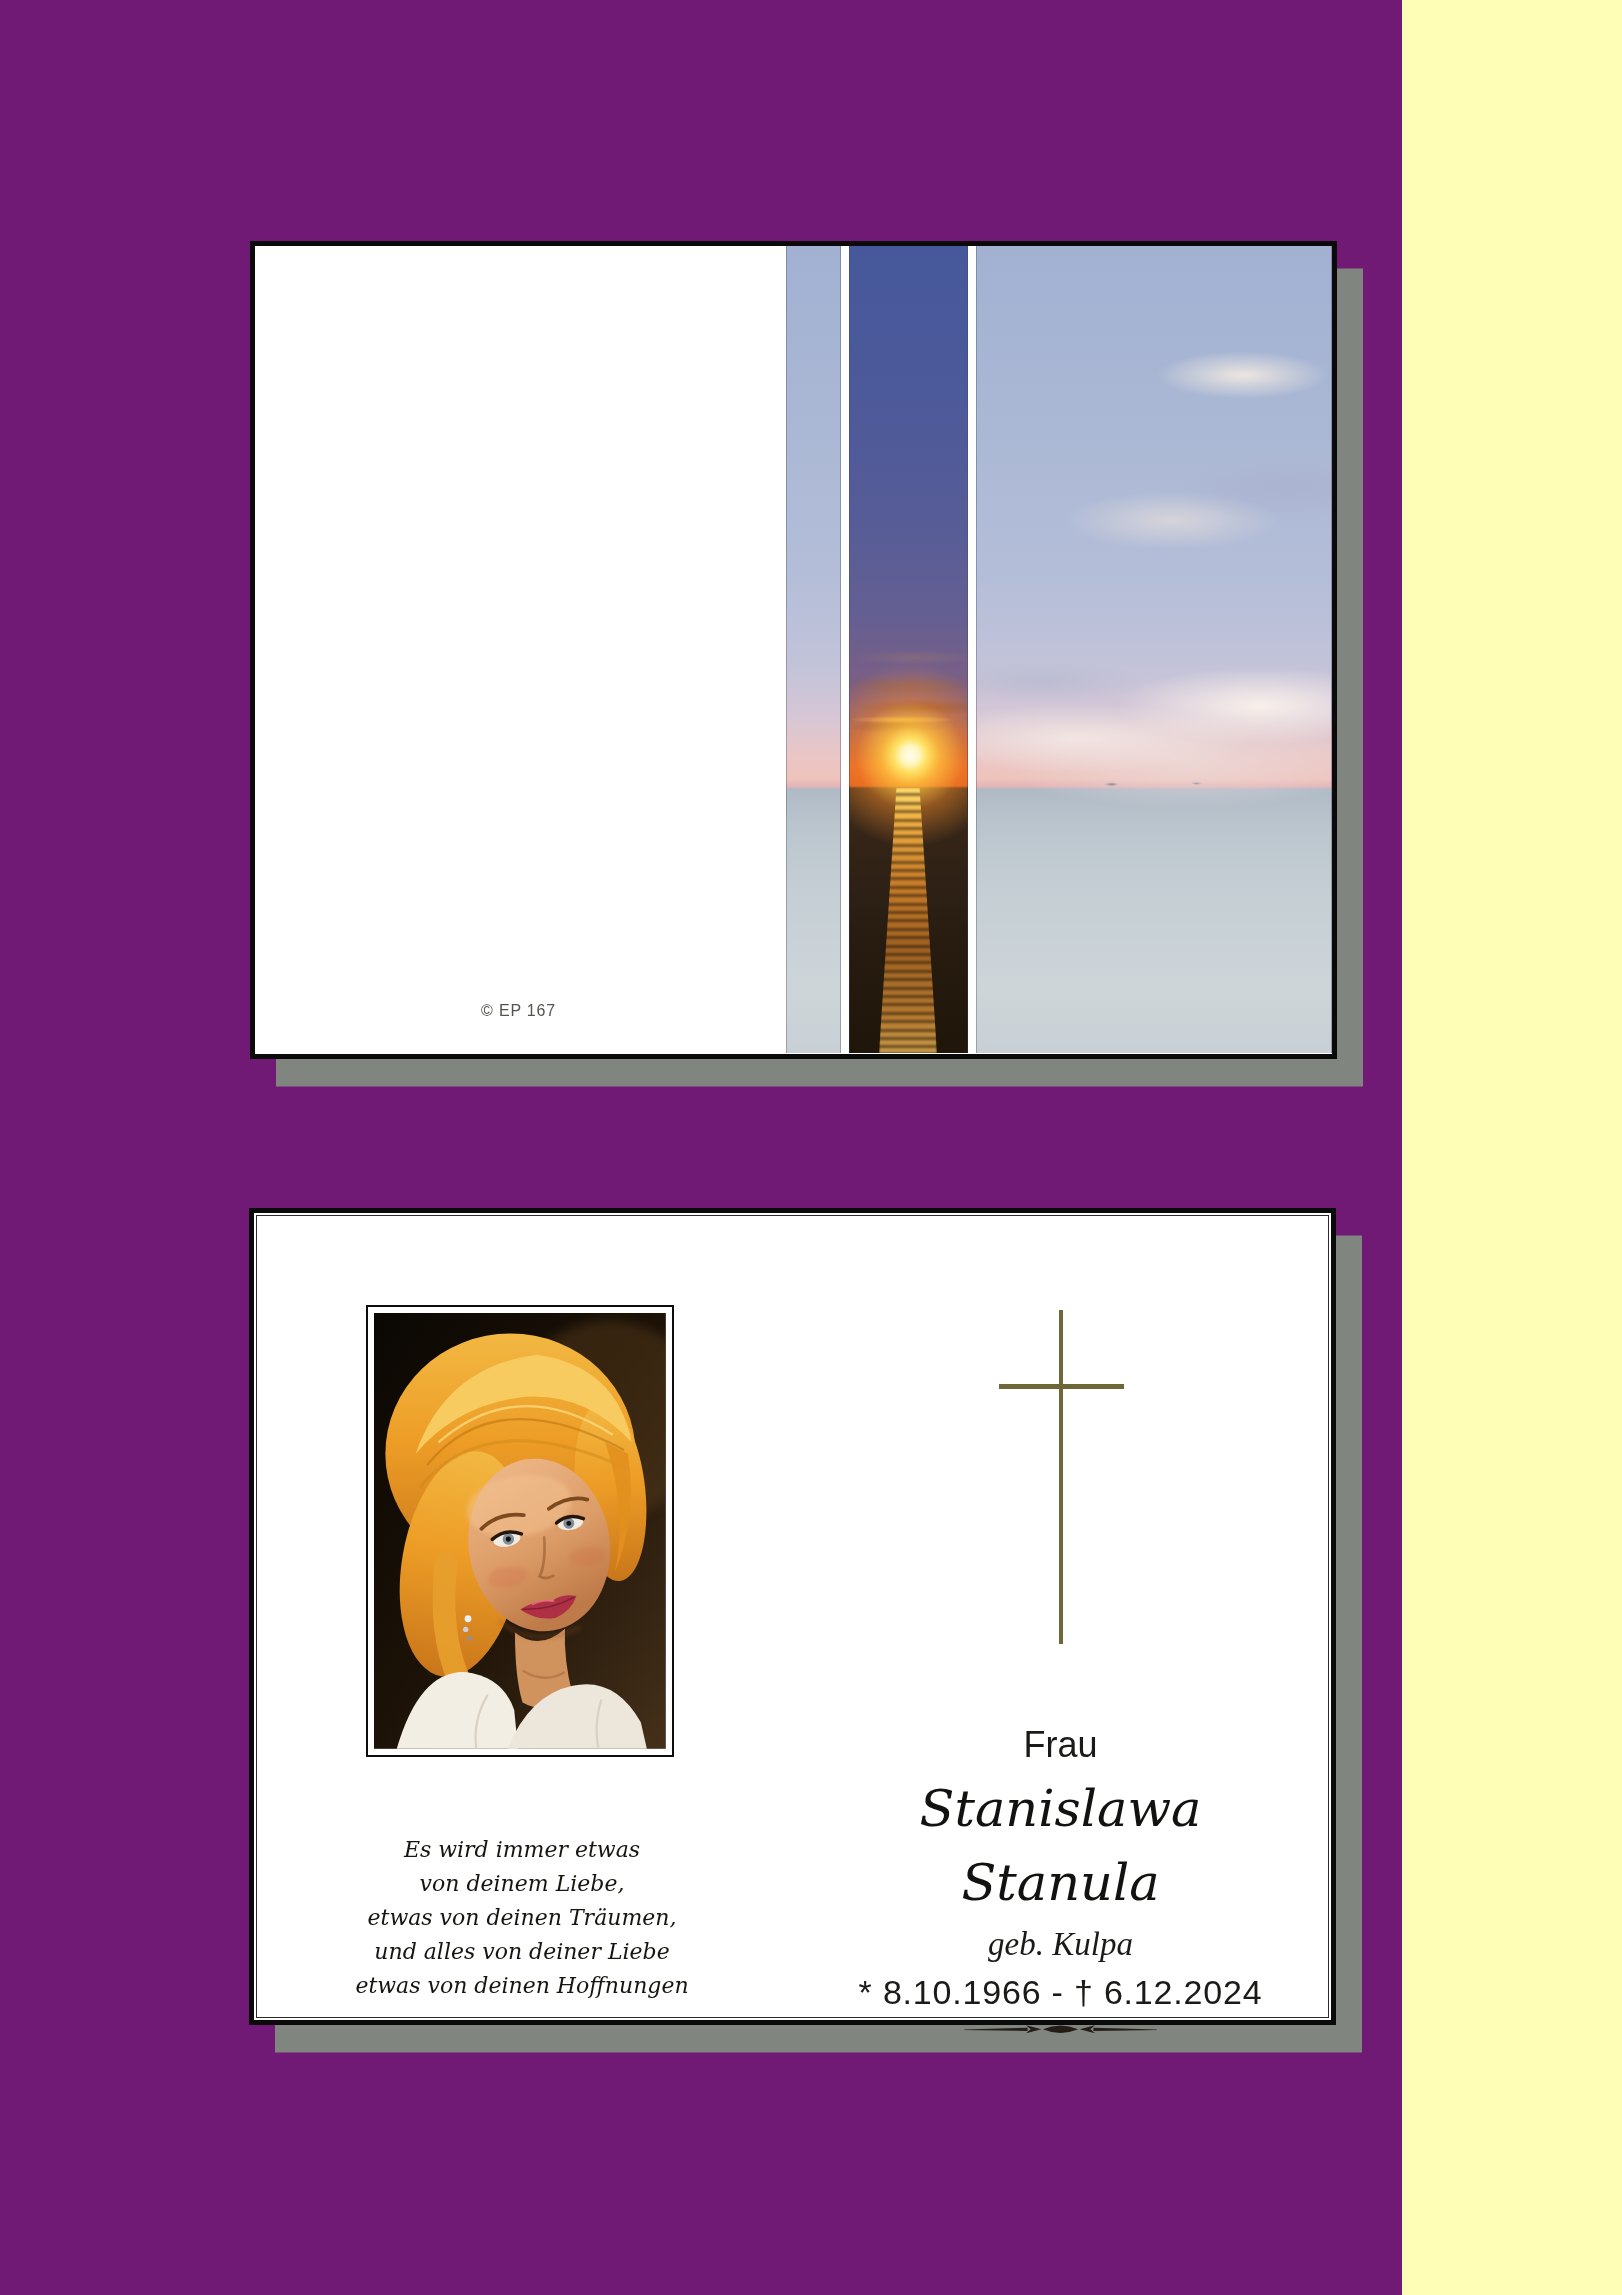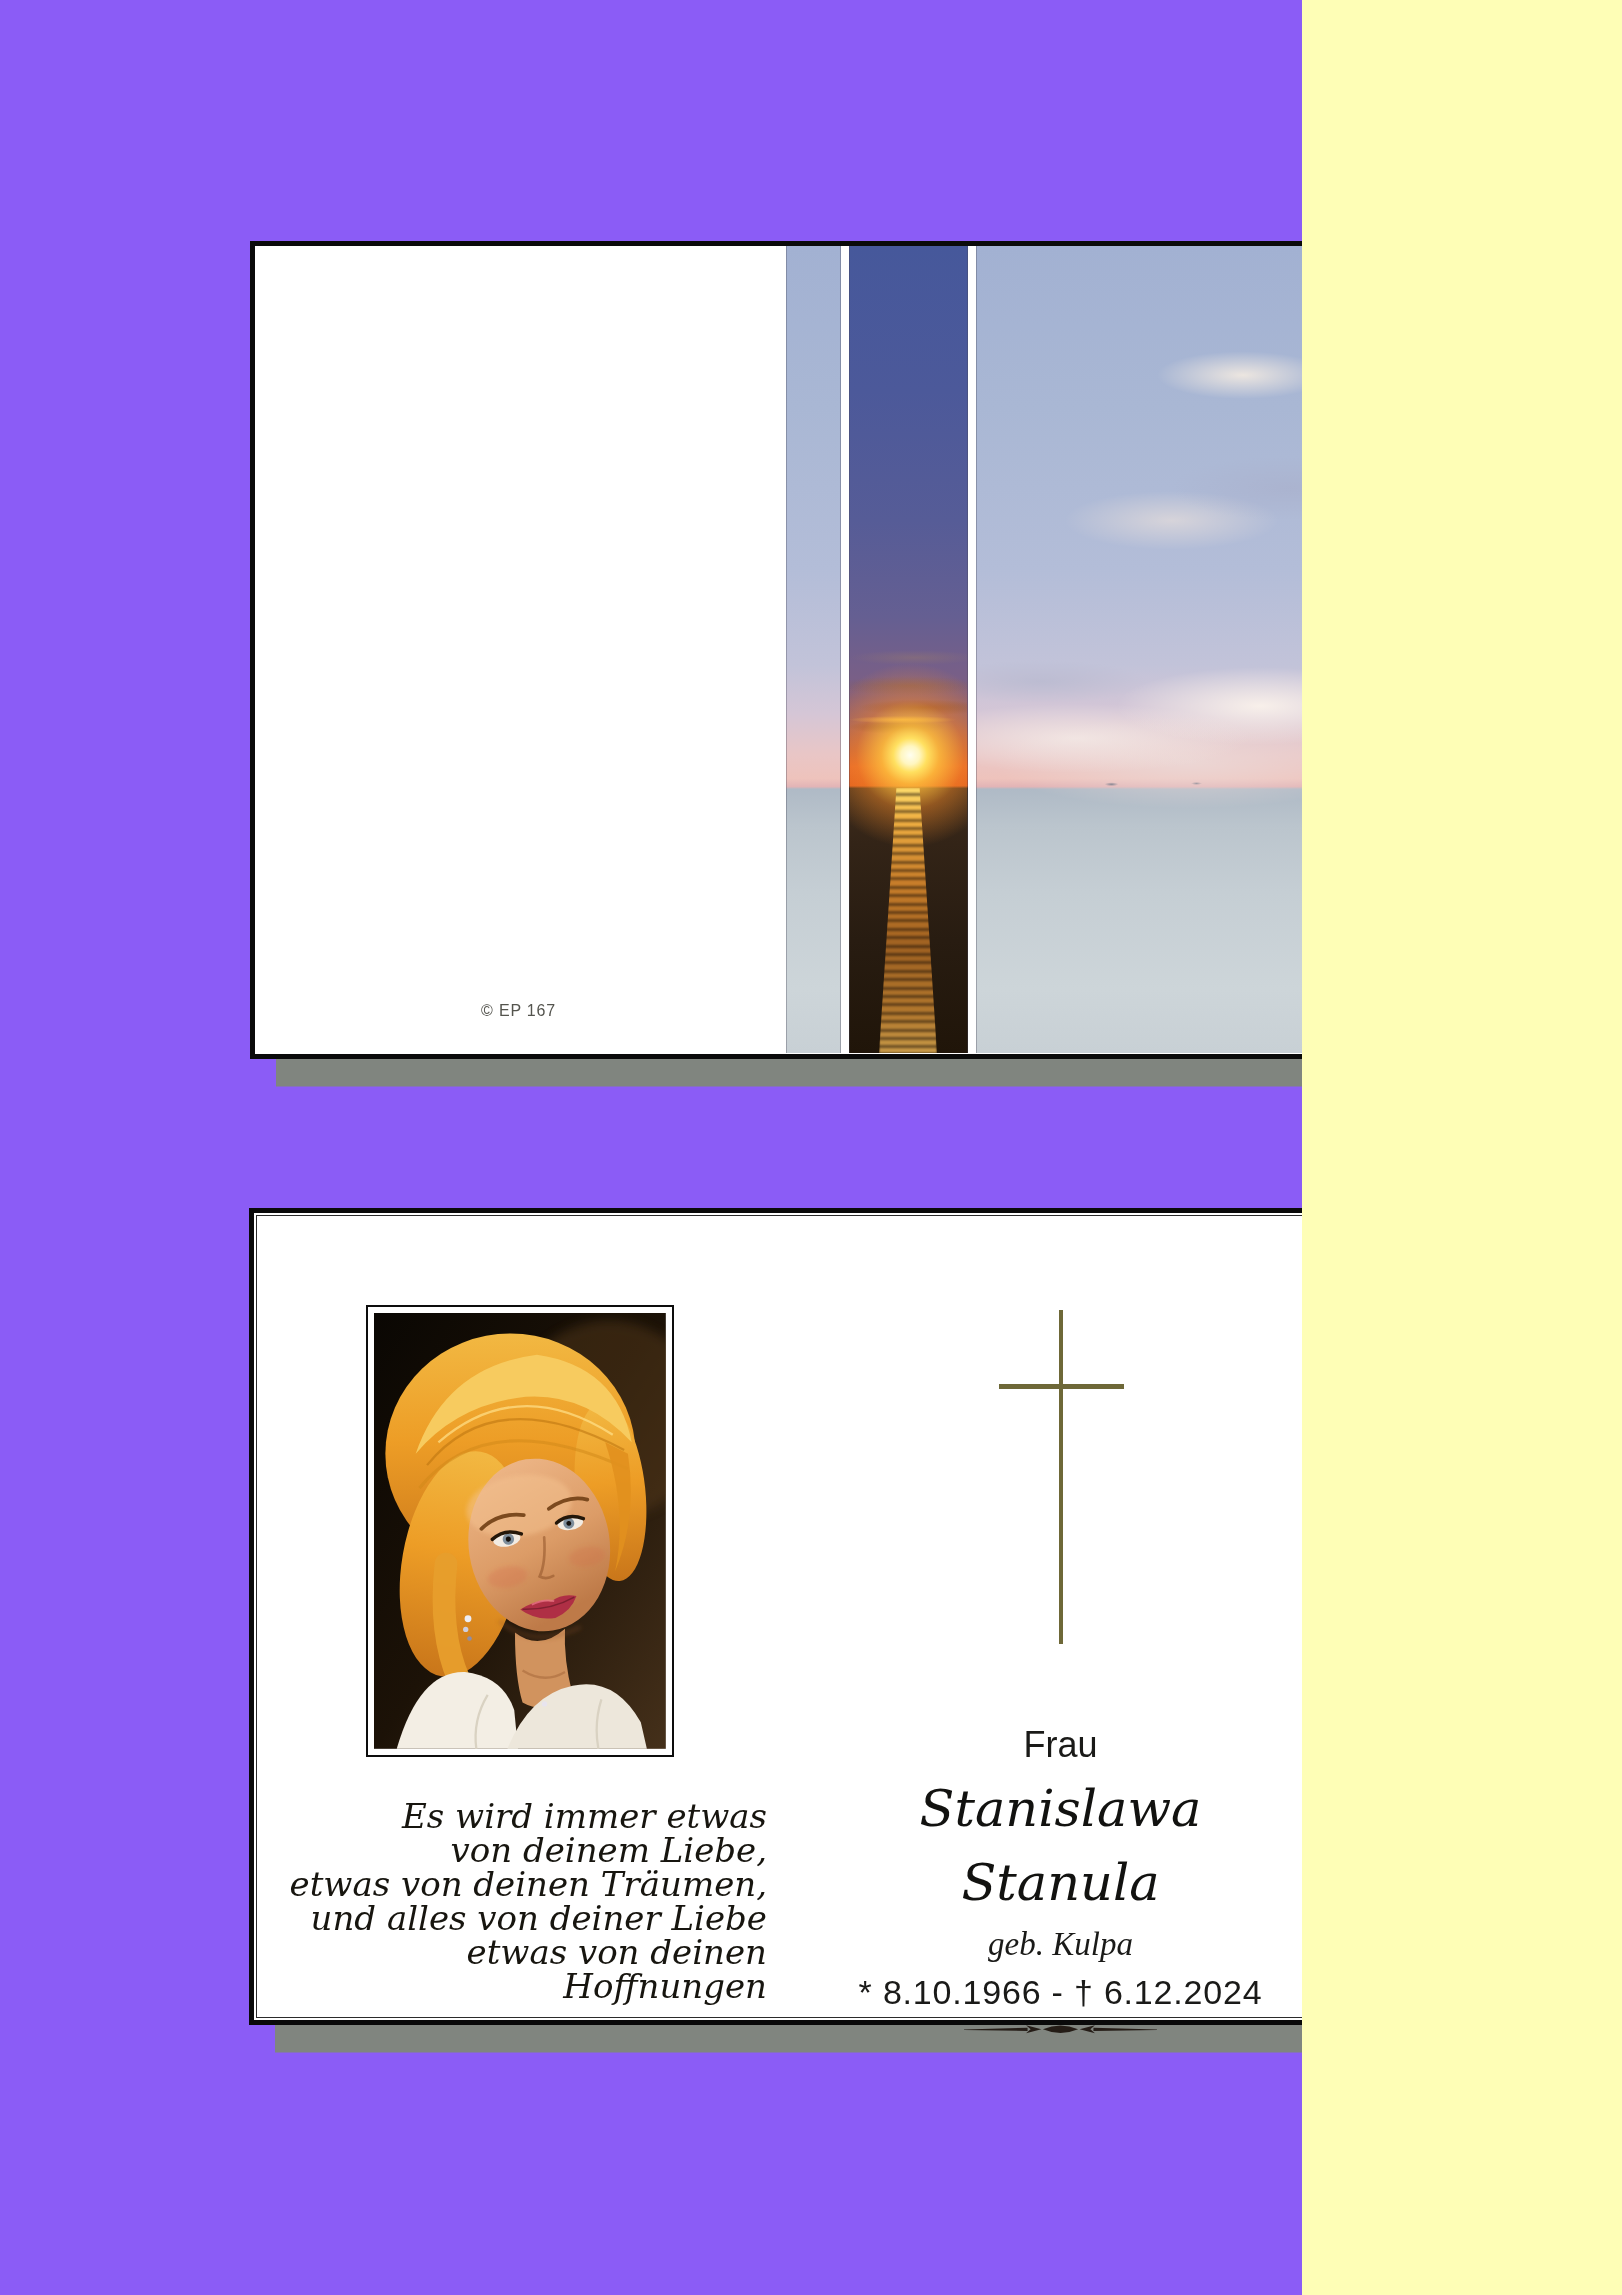--- a/index.html
+++ b/index.html
@@ -1,16 +1,16 @@
 <!DOCTYPE html>
 <html style="font-size:12.2px"><head>
 <meta charset="utf-8">
 <style>
   html,body{margin:0;padding:0;background:#FEFEB6;}
-  .page{position:relative;width:1302px;height:2295px;background:#8b5cf6;overflow:hidden;
+  .page{position:relative;width:1402px;height:2295px;background:#701a75;overflow:hidden;
         font-family:"Liberation Sans",sans-serif;}
 
   
   .card{position:absolute;background:#FFFFFF;border:5.4px solid #0A0A0A;box-sizing:border-box;
         box-shadow:26px 27.5px 0 0 #80857F;}
   .card-top{left:250px;top:241px;width:1087px;height:818px;}
   .card-bottom{left:249px;top:1208px;width:1087px;height:817px;}
   .hairline{position:absolute;left:2.3px;top:2.3px;right:2.3px;bottom:2.3px;border:1.5px solid #2B2B2B;pointer-events:none;}
 
   
@@ -51,23 +51,23 @@
         rgba(240,150,48,.8) 35%,rgba(232,140,44,.62) 60%,rgba(238,160,60,.7) 85%,
         rgba(246,190,90,.78) 100%);}
   .copyright{position:absolute;left:187px;top:756px;width:153px;text-align:center;
       font-size:16px;letter-spacing:0.8px;color:#54544E;}
 
   
   .portrait-frame{position:absolute;left:112px;top:92px;width:308px;height:452px;
       box-sizing:border-box;border:2.3px solid #0D0D0D;padding:6.1px;background:#FFFFFF;}
   .portrait-frame svg{display:block;width:100%;height:100%;}
 
-  .poem{position:absolute;left:23px;top:586px;width:490px;text-align:right;
+  .poem{position:absolute;left:23px;top:620px;width:490px;text-align:center;
       font-family:"DejaVu Serif","Liberation Serif",serif;font-style:italic;
-      font-size:34px;line-height:34px;color:#17150F;}
+      font-size:22px;line-height:34px;color:#17150F;}
 
   .cross-v{position:absolute;left:805px;top:97px;width:3.8px;height:334px;background:#6E6838;}
   .cross-h{position:absolute;left:745px;top:171px;width:125px;height:4.6px;background:#6E6838;}
 
   .memorial{position:absolute;left:577px;top:494px;width:459px;text-align:center;color:#1A1A18;}
   .m-intro1{font-size:28px;letter-spacing:0.4px;line-height:34px;}
   .m-intro2{font-size:36px;margin-top:22px;line-height:32px;}
   .m-name{font-family:"DejaVu Serif","Liberation Serif",serif;font-style:italic;
       font-size:51px;line-height:74px;margin-top:10.7px;color:#121210;}
   .m-maiden{font-family:Liberation Serif, serif;font-style:italic;

